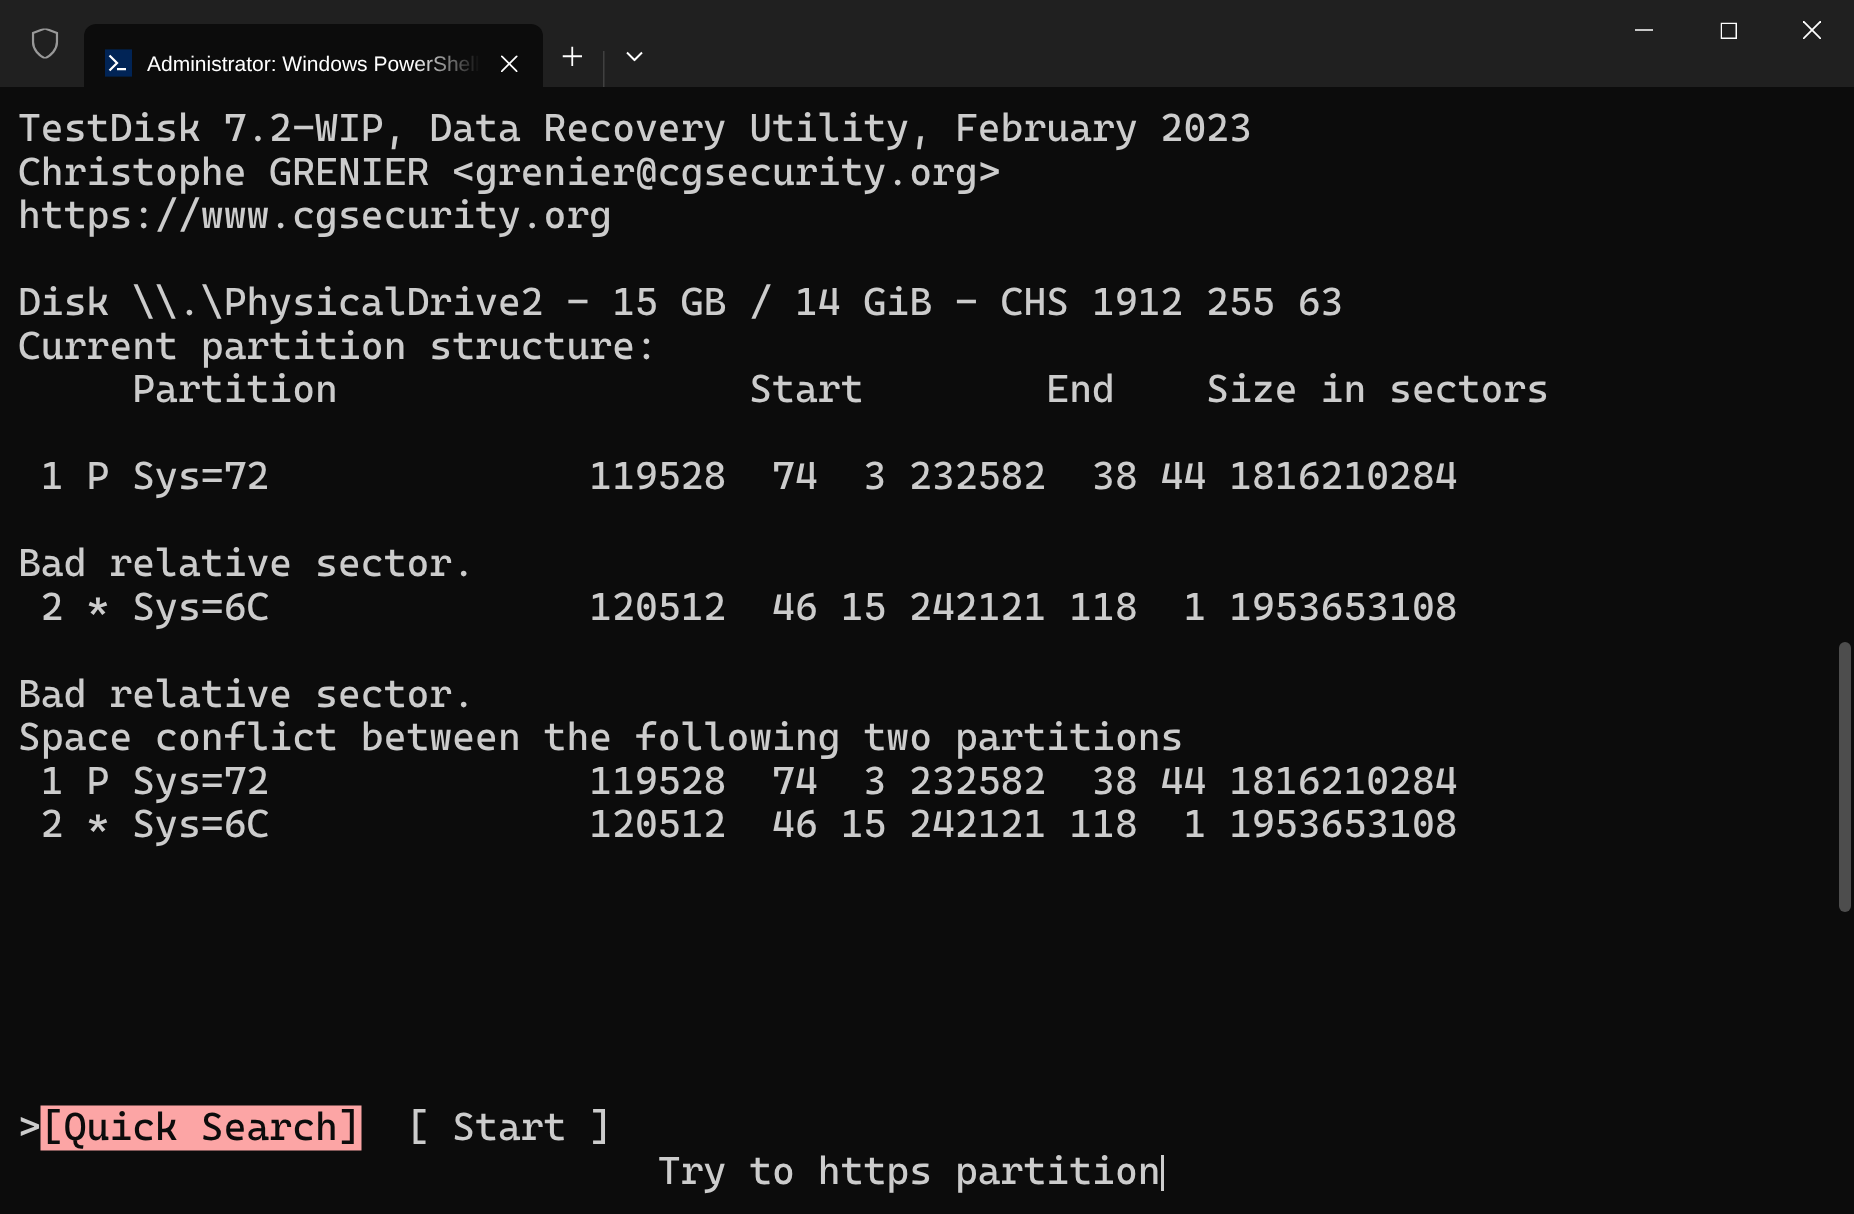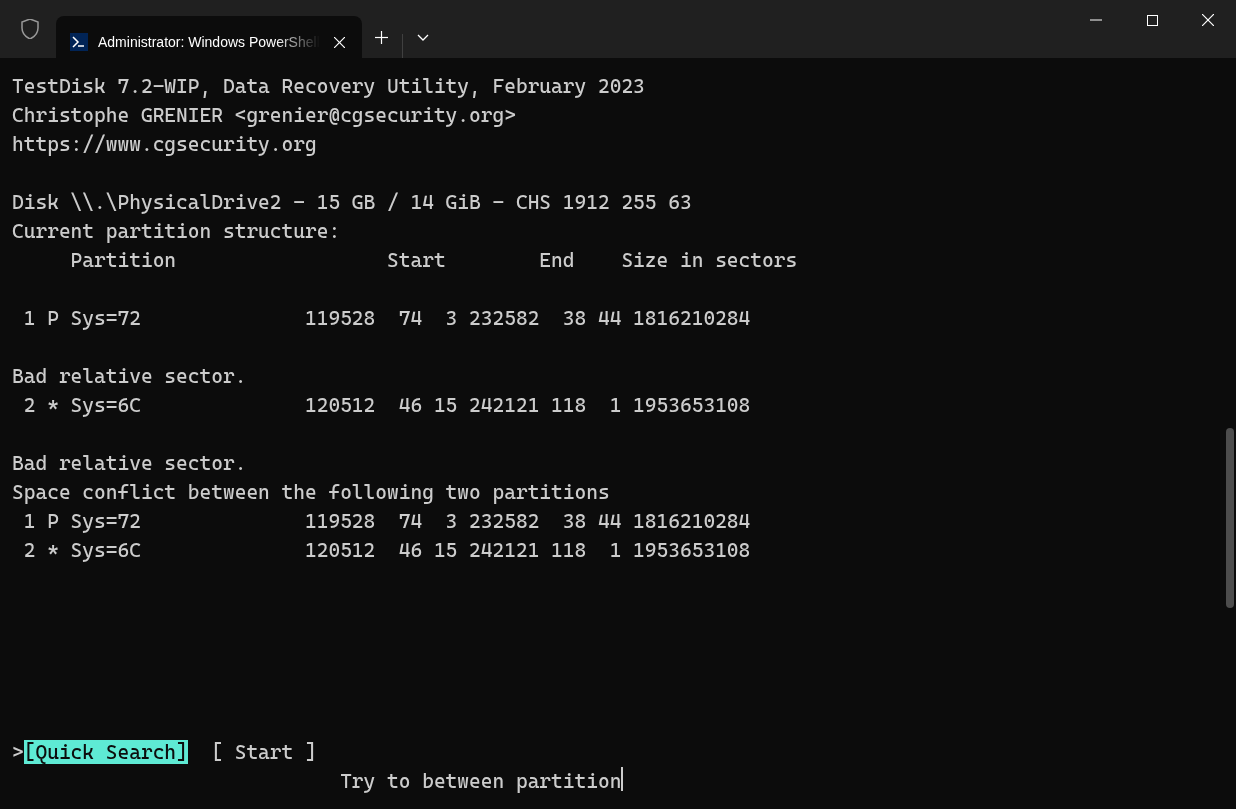--- a/index.html
+++ b/index.html
@@ -104,34 +104,34 @@
     width: 56px;
     height: 40px;
     display: flex;
     align-items: center;
     justify-content: center;
     color: #ffffff;
   }
   .terminal-area {
     padding: 14px 0 0 12px;
     color: #cccccc;
-    font-size: 20px;
+    font-size: 26px;
     line-height: 29px;
     white-space: pre;
     font-family: 'Cascadia Mono', Consolas, monospace;
     position: relative;
     height: calc(100% - 58px);
   }
   .menu-row {
     position: absolute;
     bottom: 42px;
     left: 12px;
   }
   .menu-selected {
-    background: #5eead4;
+    background: #fca5a5;
     color: #0c0c0c;
   }
   .hint-row {
     position: absolute;
     bottom: 13px;
     left: 12px;
     width: 100%;
   }
   .cursor {
     display: inline-block;
@@ -238,15 +238,15 @@
 
 
 
 
 
 
 
 
 
 <div class="menu-row"><span>&gt;</span><span class="menu-selected">[Quick Search]</span><span>  </span><span>[ Start ]</span></div>
-<div class="hint-row"><span>                            </span><span>Try to between partition</span><span class="cursor"></span></div>
+<div class="hint-row"><span>                            </span><span>Try to https partition</span><span class="cursor"></span></div>
 <div class="scrollbar-thumb"></div>
 </div>
 
 </body></html>

